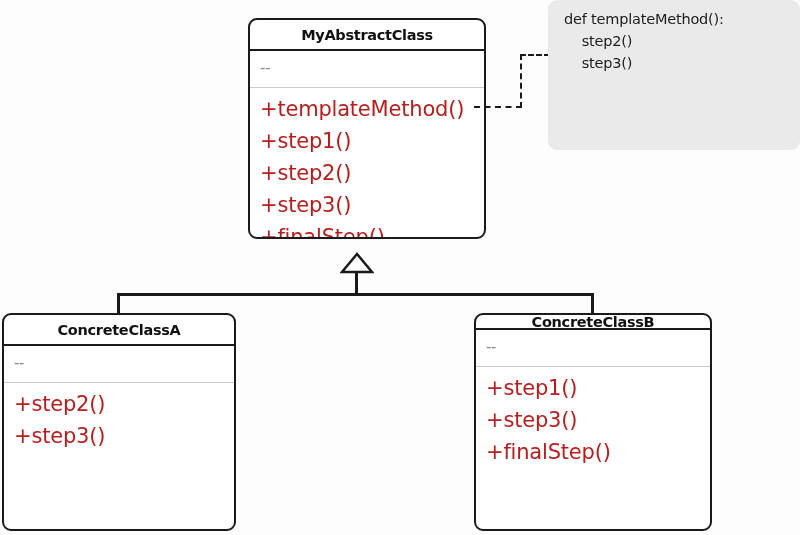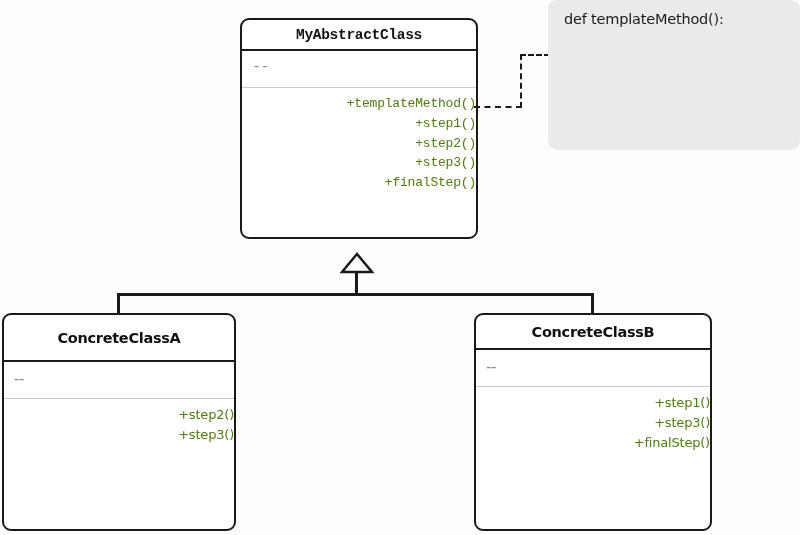--- a/index.html
+++ b/index.html
@@ -49,26 +49,25 @@
     font-size: 15px;
     color: #8b8b8b;
     line-height: 1.1;
     letter-spacing: -0.5px;
   }
   .uml-ops {
     box-sizing: border-box;
     padding: 6px 0 0 10px;
   }
   .uml-op {
-    font-size: 13px;
-    color: #4d7c0f;
+    font-size: 21px;
+    color: #b91c1c;
     line-height: 1.52;
     letter-spacing: -0.2px;
     white-space: nowrap;
-    text-align: right;
   }
 
   
   .line-h {
     position: absolute;
     background: #1a1a1a;
     height: 2.5px;
   }
   .line-v {
     position: absolute;
@@ -106,63 +105,65 @@
     letter-spacing: -0.2px;
     white-space: pre;
     padding-left: 16px;
   }
 </style>
 </head>
 <body>
 
 <div id="canvas">
 
-  <div class="uml-class" id="box-abstract" style="left:240px; top:18px; width:238px; height:221px;font-family:Liberation Mono, monospace;">
+  <div class="uml-class" id="box-abstract" style="left:248px; top:18px; width:238px; height:221px;">
     <div class="uml-title" style="height:31px;">MyAbstractClass</div>
     <div class="uml-attrs" style="height:37px;">
       <div class="uml-attr-line">--</div>
     </div>
     <div class="uml-ops">
       <div class="uml-op">+templateMethod()</div>
       <div class="uml-op">+step1()</div>
       <div class="uml-op">+step2()</div>
       <div class="uml-op">+step3()</div>
       <div class="uml-op">+finalStep()</div>
     </div>
   </div>
 
   <div class="dash-h" style="left:474px; top:106px; width:48px;"></div>
   <div class="dash-v" style="left:520px; top:54px; height:54px;"></div>
   <div class="dash-h" style="left:520px; top:54px; width:30px;"></div>
 
   <div class="code-note" style="left:548px; top:0px; width:252px; height:150px;">
     <div class="code-line">def templateMethod():</div>
+    <div class="code-line">    step2()</div>
+    <div class="code-line">    step3()</div>
   </div>
 
   <svg class="tri-arrow" style="left:340px; top:252px;" width="34" height="22" viewBox="0 0 34 22">
     <polygon points="17,2 32,20 2,20" fill="#ffffff" stroke="#1a1a1a" stroke-width="2.5" stroke-linejoin="miter"></polygon>
   </svg>
   <div class="line-v" style="left:355px; top:271px; height:24px;"></div>
   <div class="line-h" style="left:117px; top:293px; width:477px;"></div>
   <div class="line-v" style="left:117px; top:293px; height:21px;"></div>
   <div class="line-v" style="left:591px; top:293px; height:21px;"></div>
 
   <div class="uml-class" id="box-concreteA" style="left:2px; top:313px; width:234px; height:218px;">
-    <div class="uml-title" style="height:47px;">ConcreteClassA</div>
+    <div class="uml-title" style="height:31px;">ConcreteClassA</div>
     <div class="uml-attrs" style="height:37px;">
       <div class="uml-attr-line">--</div>
     </div>
     <div class="uml-ops">
       <div class="uml-op">+step2()</div>
       <div class="uml-op">+step3()</div>
     </div>
   </div>
 
   <div class="uml-class" id="box-concreteB" style="left:474px; top:313px; width:238px; height:218px;">
-    <div class="uml-title" style="height:35px;">ConcreteClassB</div>
+    <div class="uml-title" style="height:15px;">ConcreteClassB</div>
     <div class="uml-attrs" style="height:37px;">
       <div class="uml-attr-line">--</div>
     </div>
     <div class="uml-ops">
       <div class="uml-op">+step1()</div>
       <div class="uml-op">+step3()</div>
       <div class="uml-op">+finalStep()</div>
     </div>
   </div>
 

